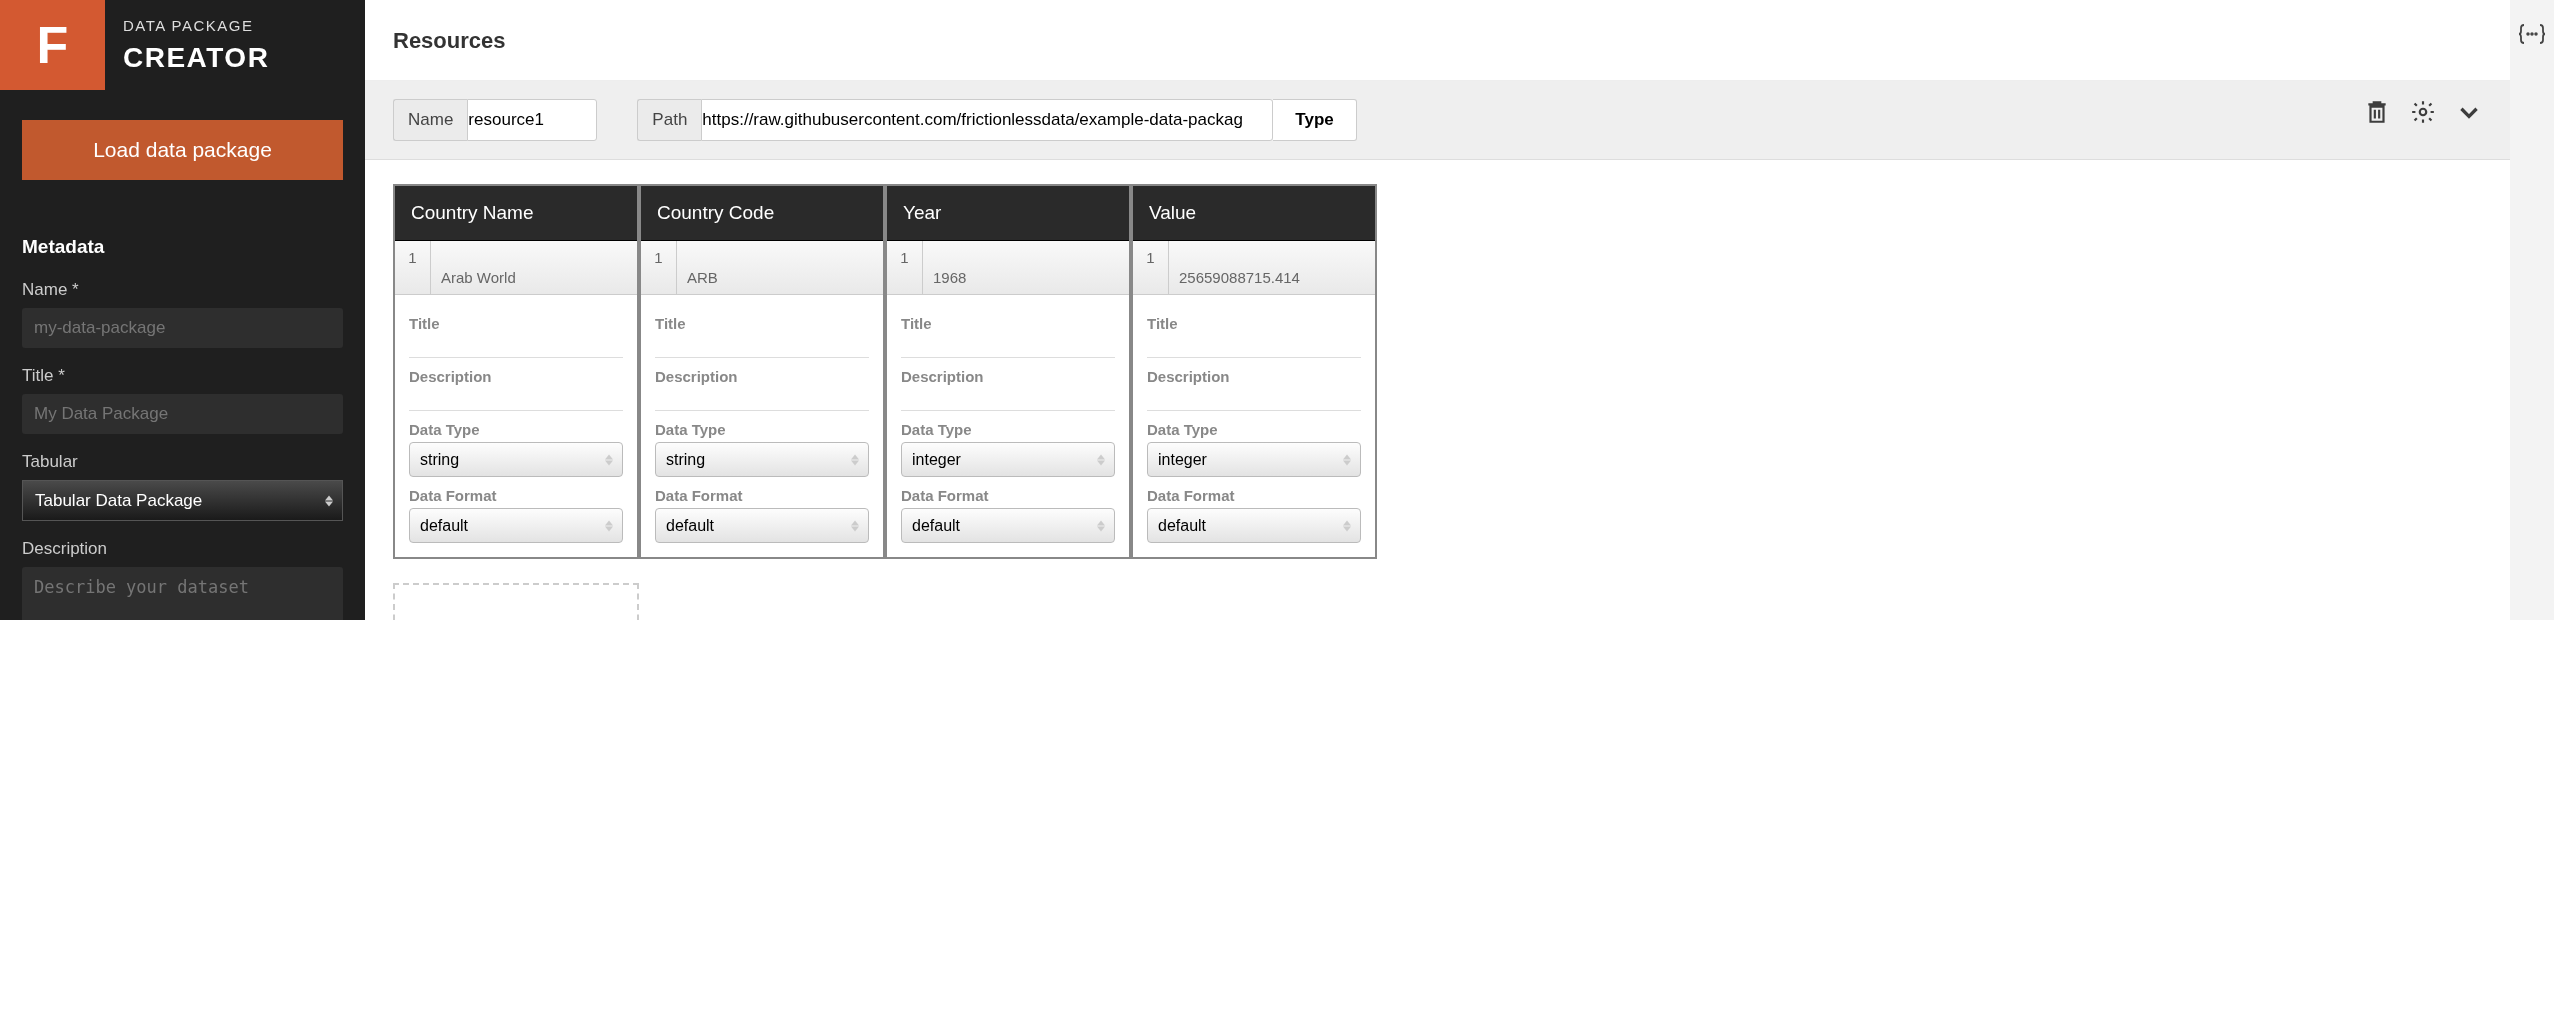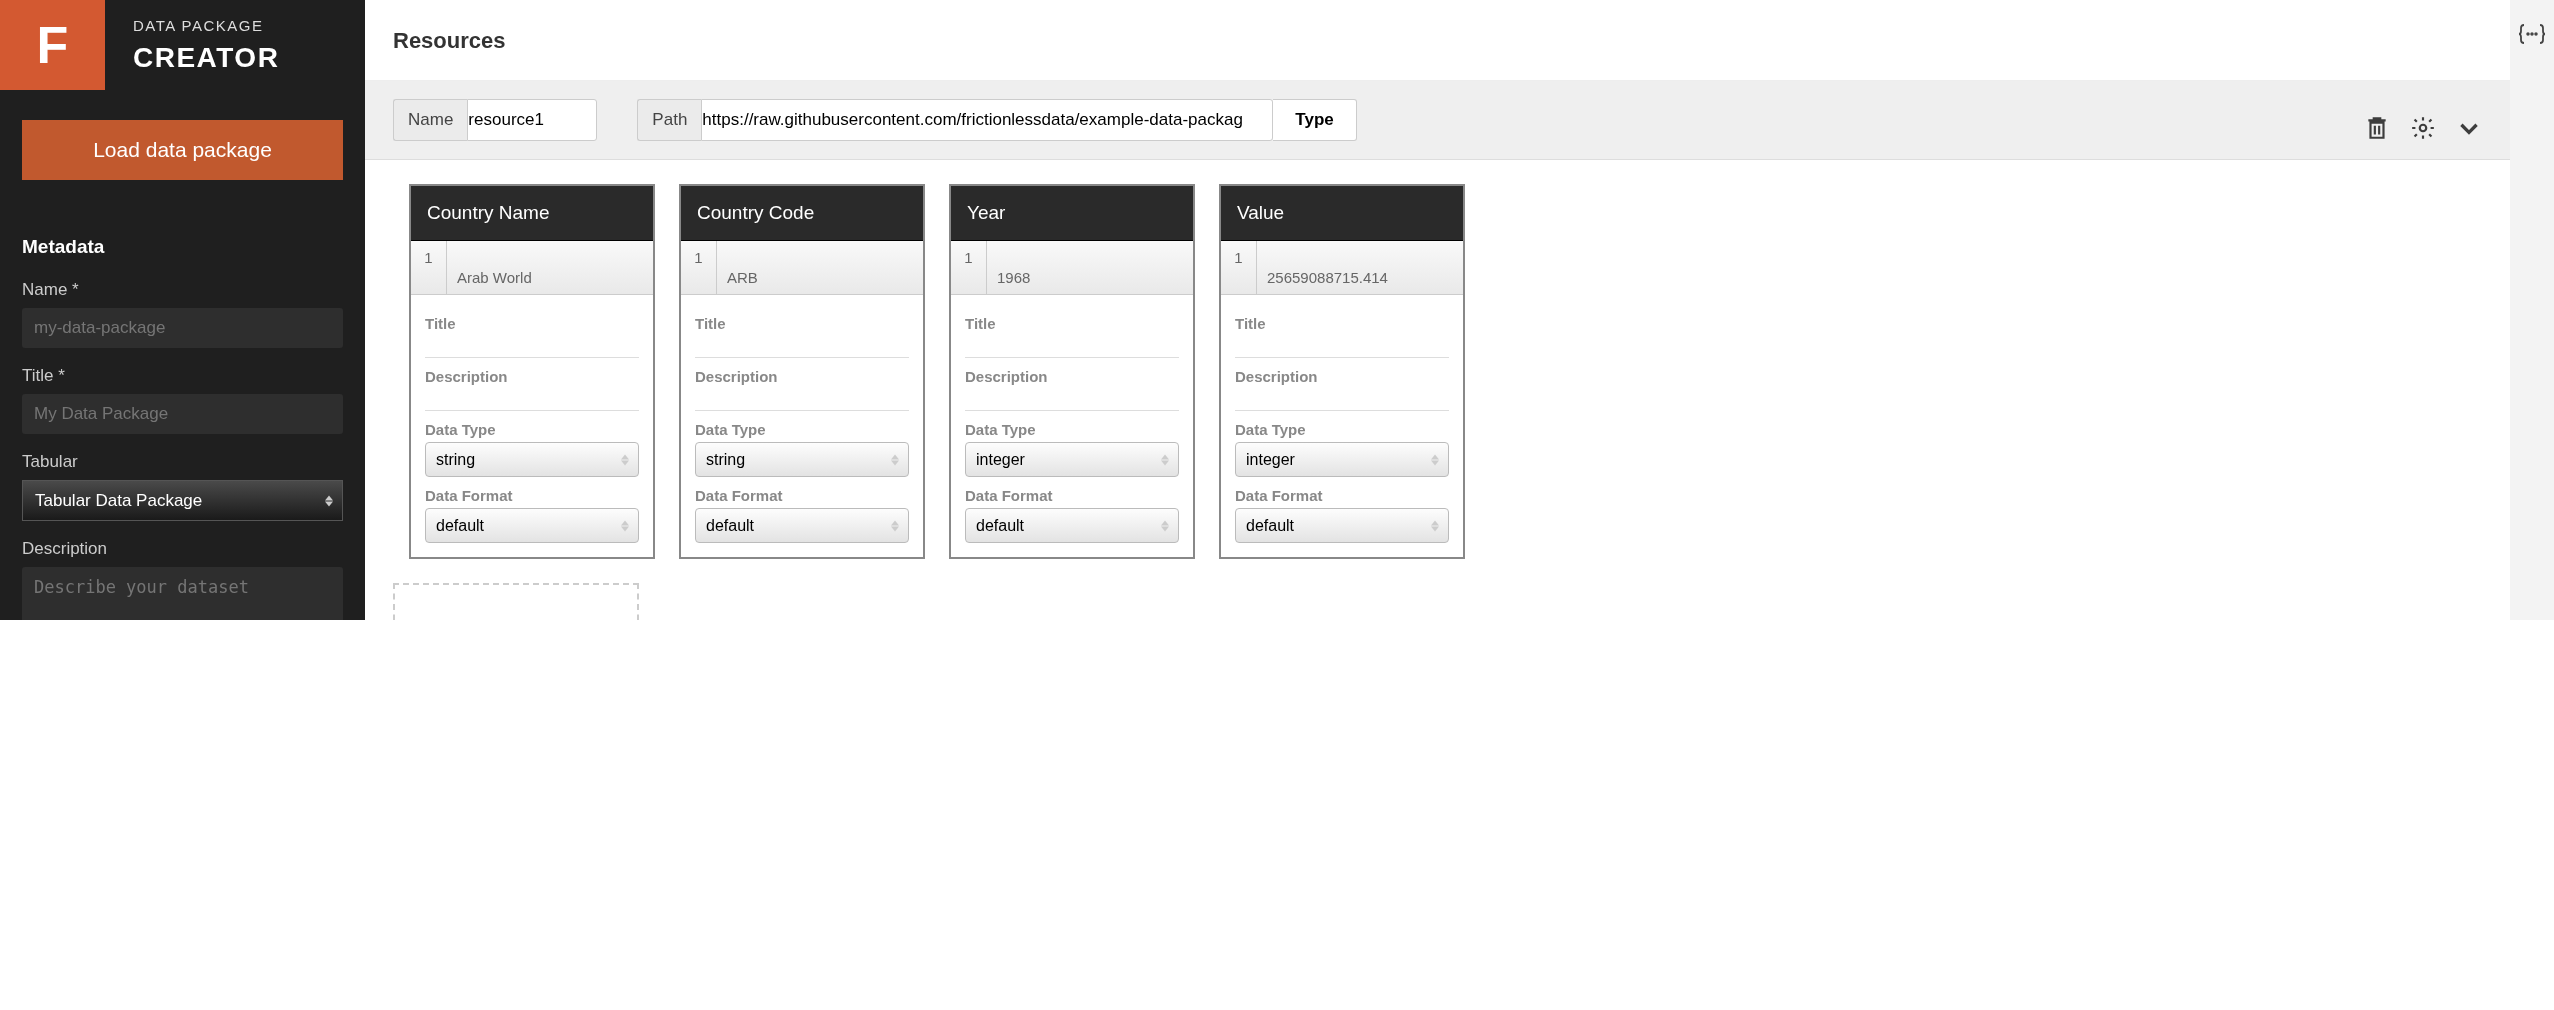--- a/index.html
+++ b/index.html
@@ -32,21 +32,21 @@
   align-items: center;
   justify-content: center;
 }
 .logo-f {
   font-family: Arial, sans-serif;
   font-weight: 900;
   font-size: 52px;
   color: #fff;
 }
 .logo-text {
-  margin-left: 28px;
+  margin-left: 18px;
   display: flex;
   flex-direction: column;
   justify-content: center;
   gap: 8px;
 }
 .logo-line1 {
   font-size: 15px;
   letter-spacing: 1.5px;
   color: #ddd;
   font-weight: 400;
@@ -143,21 +143,21 @@
 .resources-heading {
   font-size: 22px;
   font-weight: 600;
   color: #333;
 }
 .resource-controls {
   background: #efefef;
   border-bottom: 1px solid #ddd;
   padding: 18px 28px;
   display: flex;
-  align-items: flex-end;
+  align-items: flex-start;
   gap: 40px;
 }
 .ctl-group { display: flex; align-items: center; }
 .ctl-label {
   background: #ebebeb;
   border: 1px solid #ccc;
   border-right: none;
   padding: 10px 14px;
   font-size: 17px;
   color: #444;
@@ -185,22 +185,21 @@
 .action-icons {
   display: flex;
   gap: 20px;
   margin-left: auto;
   align-items: center;
 }
 .action-icons svg { width: 26px; height: 26px; fill: #3d3d3d; cursor: pointer; }
 
 .cards-row {
   display: flex;
-  gap: 24px;
-  padding: 24px 44px;
+  padding: 24px 28px;
   flex-wrap: wrap;
 }
 .card {
   width: 246px;
   border: 2px solid #888;
   background: #fff;
   display: flex;
   flex-direction: column;
 }
 .card-header {

